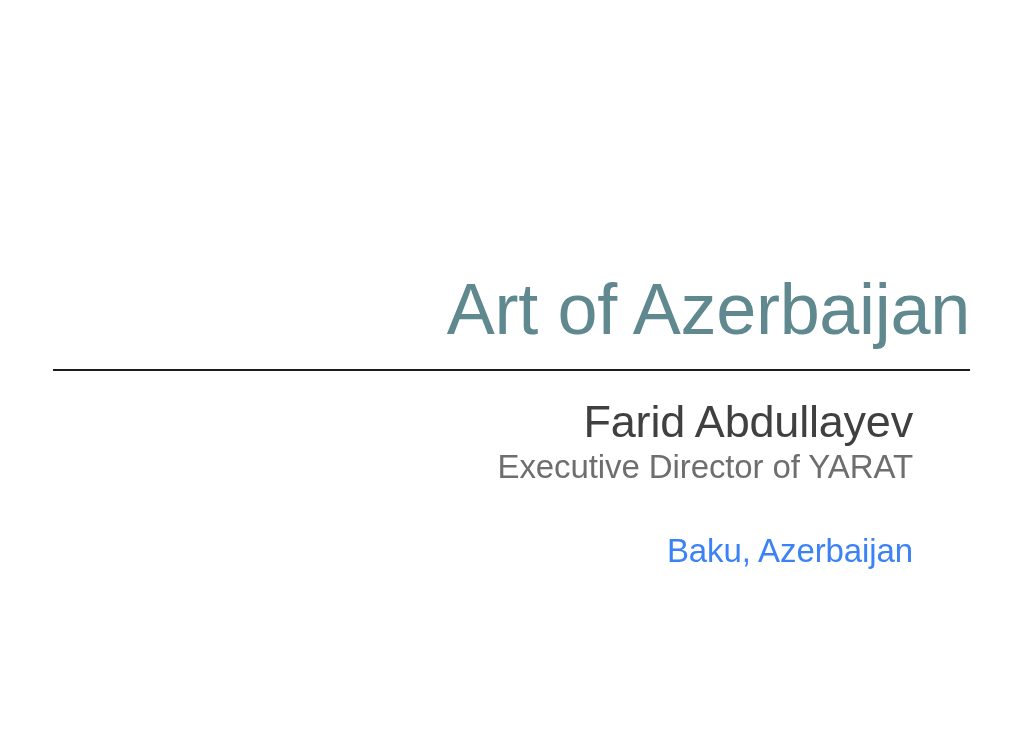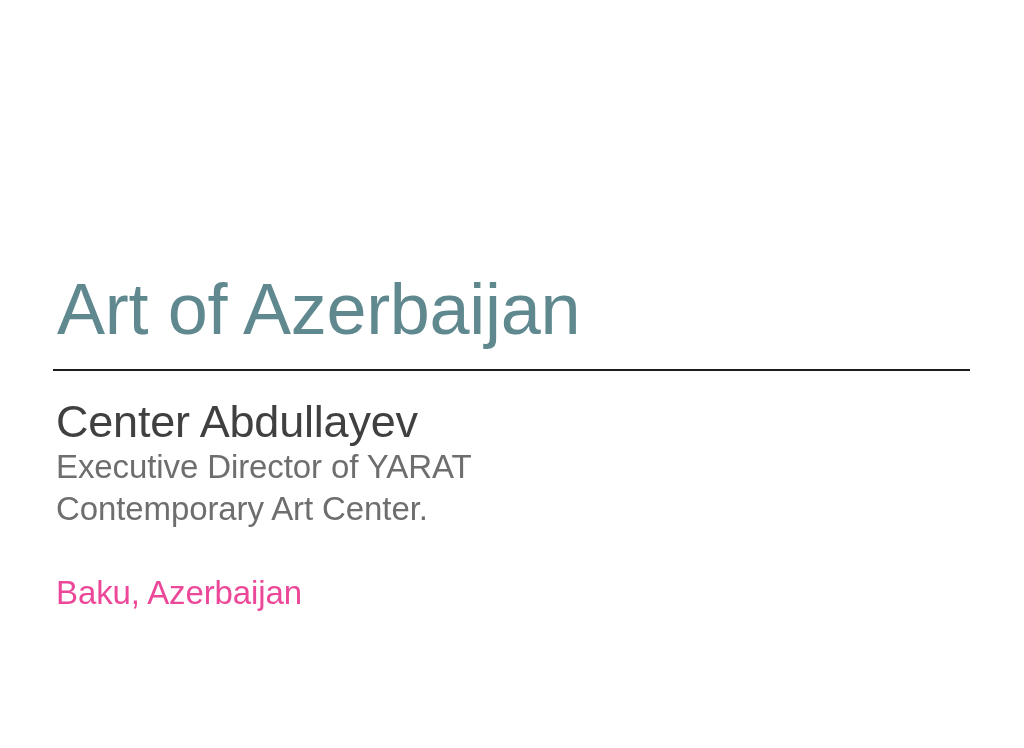--- a/index.html
+++ b/index.html
@@ -15,20 +15,21 @@
     font-family: "Liberation Sans", "DejaVu Sans", sans-serif;
     overflow: hidden;
   }
 
   #slide {
     position: relative;
     width: 812px;
     height: 748px;
     background: #ffffff;
     box-sizing: border-box;
+    text-align: right;
   }
 
   
   #title-block {
     position: absolute;
     left: 53px;
     top: 272px;
     width: 917px;
   }
 
@@ -95,24 +96,23 @@
 <body>
 
 <div id="slide" style="background: rgb(255, 255, 255);">
 
   <div id="title-block">
     <h1 id="slide-title" style="color: rgb(95, 136, 143);">Art of Azerbaijan</h1>
     <div id="title-rule" style="background: rgb(28, 28, 28);"></div>
   </div>
 
   <div id="presenter-block">
-    <div id="presenter-name" style="color: rgb(64, 64, 64);">Center Abdullayev</div>
+    <div id="presenter-name" style="color: rgb(64, 64, 64);">Farid Abdullayev</div>
 
     <div id="presenter-role" class="presenter-meta-line" style="color: rgb(110, 110, 110);">Executive Director of YARAT</div>
 
-    <div class="presenter-meta-line" style="color: rgb(110, 110, 110);">Contemporary Art Center.</div>
 
     <div class="meta-spacer"></div>
 
-    <div class="presenter-meta-line" style="color: #ec4899;">Baku, Azerbaijan</div>
+    <div class="presenter-meta-line" style="color: #3b82f6;">Baku, Azerbaijan</div>
   </div>
 
 </div>
 
 </body></html>

